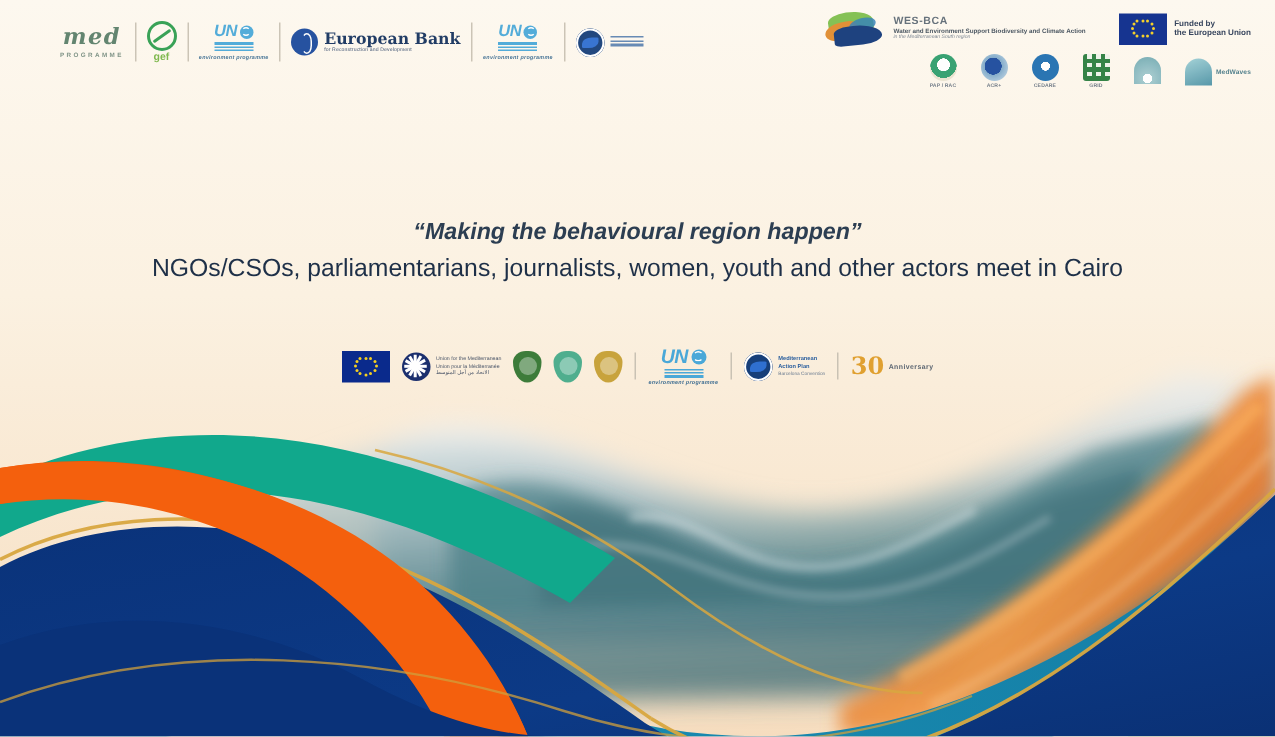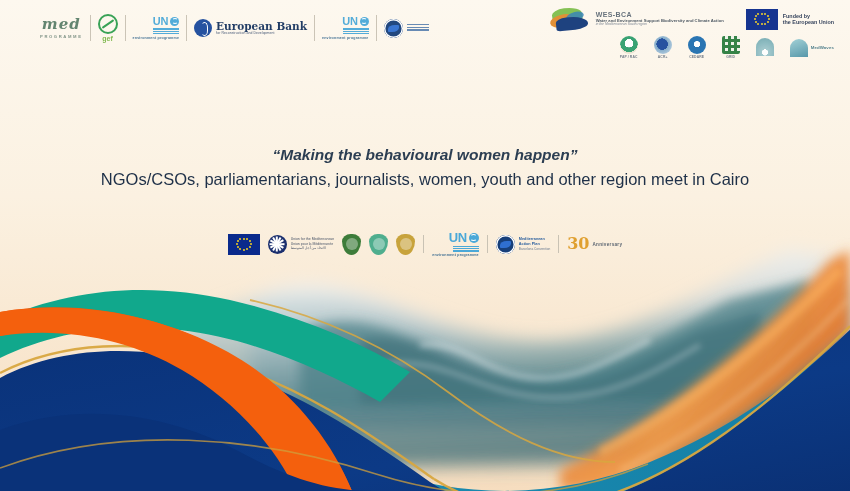--- a/index.html
+++ b/index.html
@@ -54,21 +54,21 @@
     width:20px; height:20px; border-radius:50%;
     border:2px solid #2f9e4f; position:relative;
   }
   .logo-gef .ring:after{
     content:""; position:absolute; left:50%; top:50%;
     transform:translate(-50%,-50%) rotate(-35deg);
     width:14px; height:2px; background:#2f9e4f; border-radius:1px;
   }
   .logo-gef .txt { font-size:7px; font-weight:700; color:#7ab648; line-height:1; margin-top:1px; }
   
-  .logo-un { display:flex; flex-direction:column; align-items:flex-end; line-height:1; }
+  .logo-un { display:flex; flex-direction:column; align-items:center; line-height:1;font-style:italic; }
   .logo-un .un-row { display:flex; align-items:center; gap:2px; }
   .logo-un .un-word { font-size:11px; font-weight:700; color:#4aa8d8; letter-spacing:-.3px; }
   .logo-un .un-globe {
     width:9px; height:9px; border-radius:50%; background:#4aa8d8; position:relative;
   }
   .logo-un .un-globe:after{
     content:""; position:absolute; inset:1.5px; border-radius:50%;
     border:.6px solid #fff; border-left-color:transparent; border-right-color:transparent;
   }
   .logo-un .un-bars { margin-top:1.5px; }
@@ -422,23 +422,23 @@
         <span class="cap"></span>
       </div>
       <div class="mini" style="flex-direction:row;gap:3px;align-items:center;">
         <span class="disc" style="border-radius:50% 50% 0 0;background:linear-gradient(160deg,#9fd0d6,#4f93a6);"></span>
         <span class="cap" style="font-size:4.4px;color:#4a7b88;">MedWaves</span>
       </div>
     </div>
   </div>
 
 
-  <div class="tagline">“Making the behavioural women happen”</div>
-
-  <div class="audience">NGOs/CSOs, parliamentarians, journalists, women, youth and other region meet in Cairo</div>
+  <div class="tagline">“Making the behavioural region happen”</div>
+
+  <div class="audience">NGOs/CSOs, parliamentarians, journalists, women, youth and other actors meet in Cairo</div>
 
 
   <div class="footer-logos">
 
     <span class="eu-flag" id="euflag-bottom">
         <span class="star" style="left: 15px; top: 4.04px;"></span>
         <span class="star" style="left: 18.44px; top: 4.7715px;"></span>
         <span class="star" style="left: 20.9583px; top: 6.77px;"></span>
         <span class="star" style="left: 21.88px; top: 9.5px;"></span>
         <span class="star" style="left: 20.9583px; top: 12.23px;"></span>

